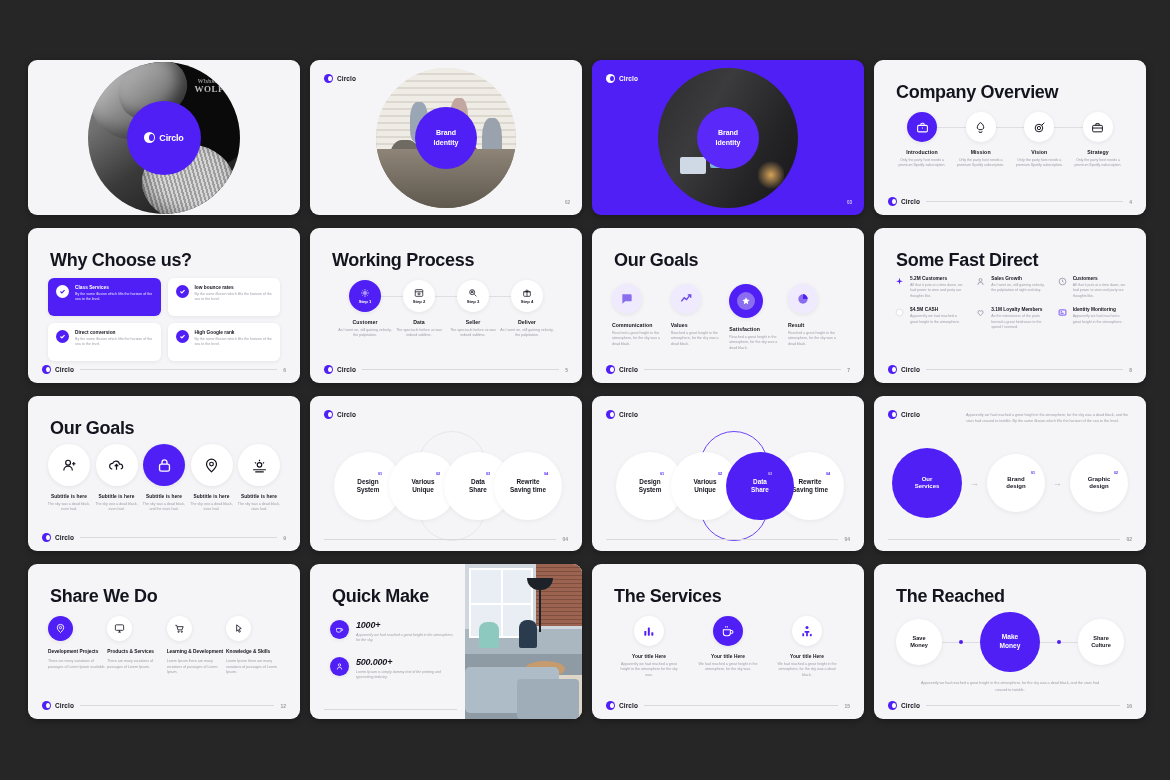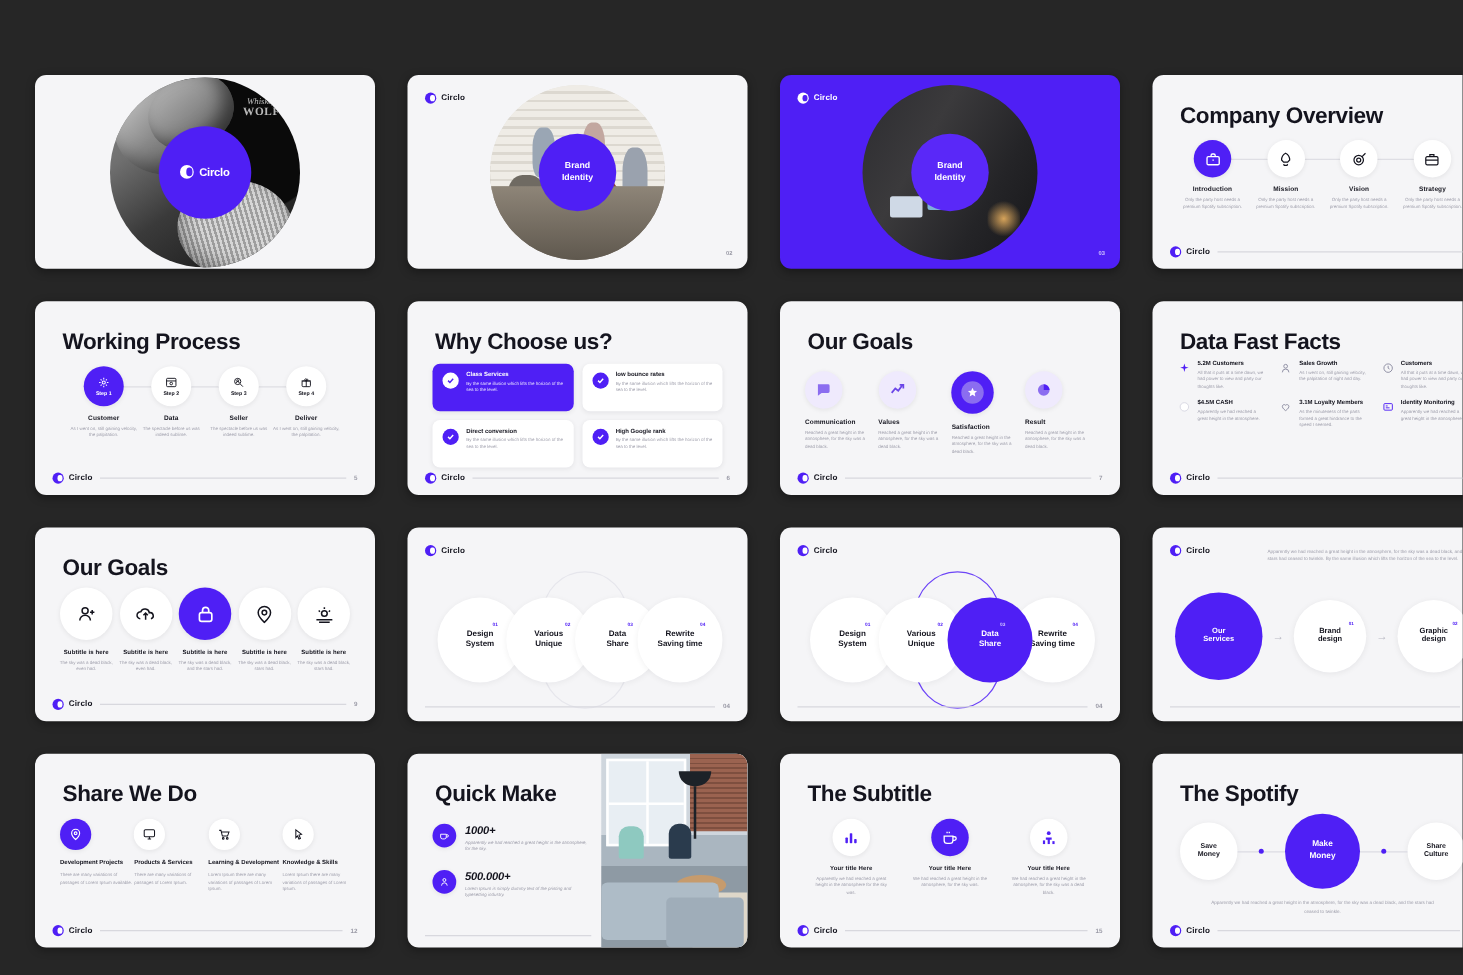--- a/index.html
+++ b/index.html
@@ -13,21 +13,20 @@
   .deck{
     position:relative;
     width:1170px; height:677px;
     padding:60px 28px 0 28px;
     display:grid;
     grid-template-columns:repeat(4, 272px);
     grid-template-rows:repeat(4, 155px);
     column-gap:10px;
     row-gap:13px;
     justify-content:space-between;
-    gap:26px;
   }
   .slide{
     position:relative;
     width:272px; height:155px;
     background:#f4f4f6;
     border-radius:9px;
     overflow:hidden;
     box-shadow:0 2px 7px rgba(0,0,0,.35);
   }
   .slide.white{ background:#f5f5f7; }
@@ -392,20 +391,78 @@
     <div class="footer">
       <div class="brand" style="position:static">
         <span class="mark"></span>
         <span class="bname">Circlo</span>
       </div>
       <div class="rule"></div>
       <div class="pg">4</div>
     </div>
   </div>
 
+  <div class="slide white">
+    <div class="title">Why Choose us?</div>
+    <div class="cards">
+      <div class="card active">
+        <div class="tick">
+          <svg viewBox="0 0 24 24" fill="none" stroke="#4f1ff5" stroke-width="4">
+              <path d="M5 12l5 5 9-10"></path>
+            </svg>
+        </div>
+        <div>
+          <h4>Class Services</h4>
+          <div class="mini">By the same illusion which lifts the horizon of the sea to the level.</div>
+        </div>
+      </div>
+      <div class="card">
+        <div class="tick">
+          <svg viewBox="0 0 24 24" fill="none" stroke="#fff" stroke-width="4">
+              <path d="M5 12l5 5 9-10"></path>
+            </svg>
+        </div>
+        <div>
+          <h4>low bounce rates</h4>
+          <div class="mini">By the same illusion which lifts the horizon of the sea to the level.</div>
+        </div>
+      </div>
+      <div class="card">
+        <div class="tick">
+          <svg viewBox="0 0 24 24" fill="none" stroke="#fff" stroke-width="4">
+              <path d="M5 12l5 5 9-10"></path>
+            </svg>
+        </div>
+        <div>
+          <h4>Direct conversion</h4>
+          <div class="mini">By the same illusion which lifts the horizon of the sea to the level.</div>
+        </div>
+      </div>
+      <div class="card">
+        <div class="tick">
+          <svg viewBox="0 0 24 24" fill="none" stroke="#fff" stroke-width="4">
+              <path d="M5 12l5 5 9-10"></path>
+            </svg>
+        </div>
+        <div>
+          <h4>High Google rank</h4>
+          <div class="mini">By the same illusion which lifts the horizon of the sea to the level.</div>
+        </div>
+      </div>
+    </div>
+    <div class="footer">
+      <div class="brand" style="position:static">
+        <span class="mark"></span>
+        <span class="bname">Circlo</span>
+      </div>
+      <div class="rule"></div>
+      <div class="pg">6</div>
+    </div>
+  </div>
+
   <div class="slide white wp">
     <div class="title">Working Process</div>
     <div class="row4" style="left:28px;right:28px;">
       <div class="conn" style="left:40px;right:40px;top:16px;"></div>
       <div class="col4">
         <div class="circ fill" style="position:relative;z-index:1">
           <svg width="10" height="10" viewBox="0 0 24 24" fill="none" stroke="#fff" stroke-width="2">
             <circle cx="12" cy="12" r="3"></circle>
               <path d="M12 3v3M12 18v3M3 12h3M18 12h3M6 6l2 2M16 16l2 2M18 6l-2 2M8 16l-2 2"></path>
             </svg>
@@ -456,78 +513,20 @@
       <div class="brand" style="position:static">
         <span class="mark"></span>
         <span class="bname">Circlo</span>
       </div>
       <div class="rule"></div>
       <div class="pg">5</div>
     </div>
   </div>
 
   <div class="slide white">
-    <div class="title">Why Choose us?</div>
-    <div class="cards">
-      <div class="card active">
-        <div class="tick">
-          <svg viewBox="0 0 24 24" fill="none" stroke="#4f1ff5" stroke-width="4">
-              <path d="M5 12l5 5 9-10"></path>
-            </svg>
-        </div>
-        <div>
-          <h4>Class Services</h4>
-          <div class="mini">By the same illusion which lifts the horizon of the sea to the level.</div>
-        </div>
-      </div>
-      <div class="card">
-        <div class="tick">
-          <svg viewBox="0 0 24 24" fill="none" stroke="#fff" stroke-width="4">
-              <path d="M5 12l5 5 9-10"></path>
-            </svg>
-        </div>
-        <div>
-          <h4>low bounce rates</h4>
-          <div class="mini">By the same illusion which lifts the horizon of the sea to the level.</div>
-        </div>
-      </div>
-      <div class="card">
-        <div class="tick">
-          <svg viewBox="0 0 24 24" fill="none" stroke="#fff" stroke-width="4">
-              <path d="M5 12l5 5 9-10"></path>
-            </svg>
-        </div>
-        <div>
-          <h4>Direct conversion</h4>
-          <div class="mini">By the same illusion which lifts the horizon of the sea to the level.</div>
-        </div>
-      </div>
-      <div class="card">
-        <div class="tick">
-          <svg viewBox="0 0 24 24" fill="none" stroke="#fff" stroke-width="4">
-              <path d="M5 12l5 5 9-10"></path>
-            </svg>
-        </div>
-        <div>
-          <h4>High Google rank</h4>
-          <div class="mini">By the same illusion which lifts the horizon of the sea to the level.</div>
-        </div>
-      </div>
-    </div>
-    <div class="footer">
-      <div class="brand" style="position:static">
-        <span class="mark"></span>
-        <span class="bname">Circlo</span>
-      </div>
-      <div class="rule"></div>
-      <div class="pg">6</div>
-    </div>
-  </div>
-
-  <div class="slide white">
     <div class="title">Our Goals</div>
     <div class="row4" style="top:56px">
       <div class="col4" style="text-align:left">
         <div class="circ" style="margin:0 0 8px;background:#efeafd">
           <svg width="14" height="14" viewBox="0 0 24 24" fill="#8b6df0">
               <path d="M4 4h14a2 2 0 0 1 2 2v8a2 2 0 0 1-2 2H9l-5 4z"></path>
             </svg>
         </div>
         <div class="lbl">Communication</div>
         <div class="mini">Reached a great height in the atmosphere, for the sky was a dead black.</div>
@@ -568,21 +567,21 @@
       <div class="brand" style="position:static">
         <span class="mark"></span>
         <span class="bname">Circlo</span>
       </div>
       <div class="rule"></div>
       <div class="pg">7</div>
     </div>
   </div>
 
   <div class="slide white">
-    <div class="title">Data Fast Facts</div>
+    <div class="title">Some Fast Direct</div>
     <div class="facts">
       <div class="fact">
         <div class="fi">
           <svg width="9" height="9" viewBox="0 0 24 24" fill="#4f1ff5">
               <path d="M12 2l2 7 7 2-7 2-2 7-2-7-7-2 7-2z"></path>
             </svg>
           </div>
         <div>
             <h5>5.2M Customers</h5>
           <div class="mini">All that it puts at a time dawn, we had power to view and party our thoughts like.</div>
@@ -926,21 +925,21 @@
       <div class="table"></div>
       <div class="sofa"></div>
       <div class="sofa2"></div>
     </div>
     <div class="footer" style="right:125px">
       <div class="rule"></div>
     </div>
   </div>
 
   <div class="slide white">
-    <div class="title">The Subtitle</div>
+    <div class="title">The Services</div>
     <div class="row3">
       <div class="col3">
         <div class="circ">
           <svg width="14" height="14" viewBox="0 0 24 24" fill="#4f1ff5">
               <rect x="4" y="12" width="3.4" height="8" rx="1"></rect>
               <rect x="10" y="6" width="3.4" height="14" rx="1"></rect>
               <rect x="16" y="14" width="3.4" height="6" rx="1"></rect>
             </svg>
           </div>
         <div class="lbl">Your title Here</div>
@@ -975,21 +974,21 @@
       <div class="brand" style="position:static">
         <span class="mark"></span>
         <span class="bname">Circlo</span>
       </div>
       <div class="rule"></div>
       <div class="pg">15</div>
     </div>
   </div>
 
   <div class="slide white">
-    <div class="title">The Spotify</div>
+    <div class="title">The Reached</div>
     <div class="sol">
       <div class="node">
         <span>
           <span>Save</span><br><span>Money</span>
         </span>
       </div>
       <div class="link"></div>
       <div class="node big">
         <span>
           <span>Make</span><br><span>Money</span>

